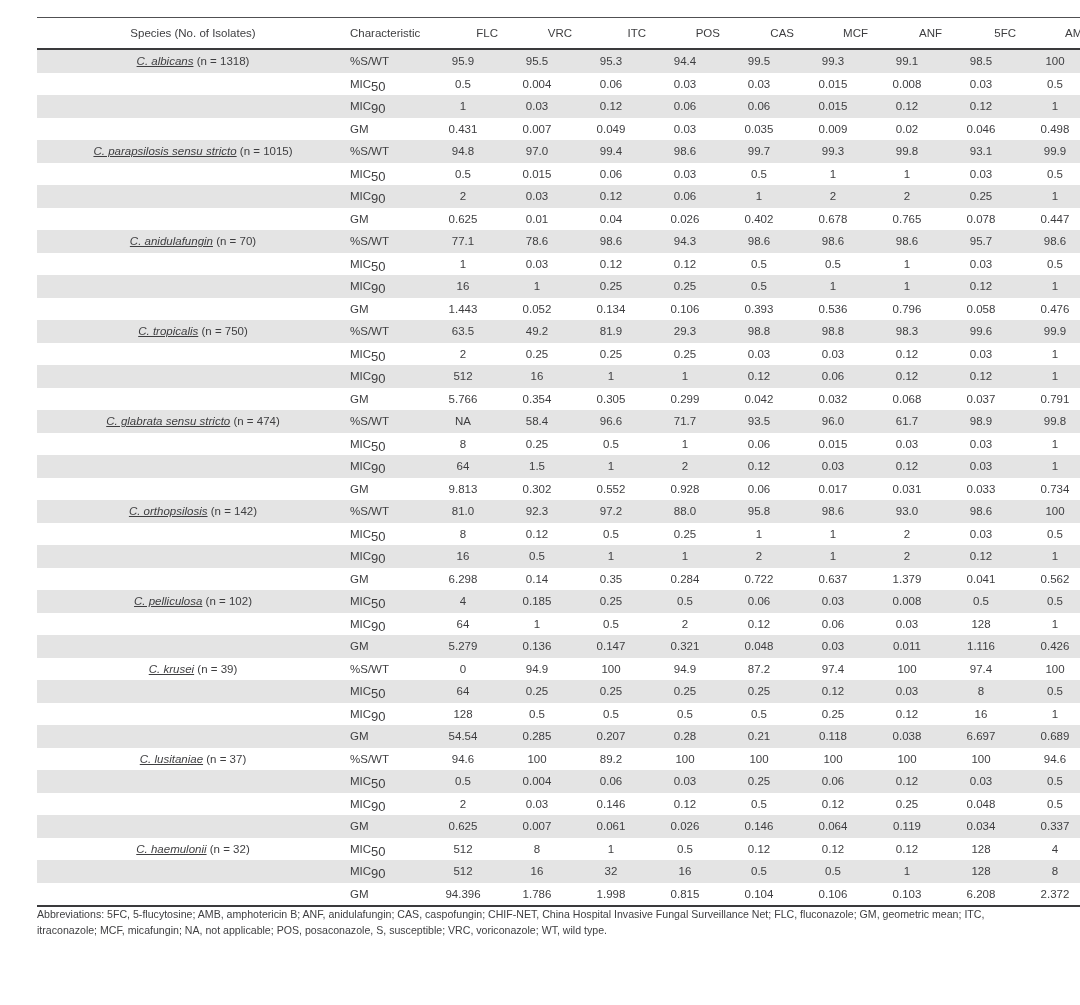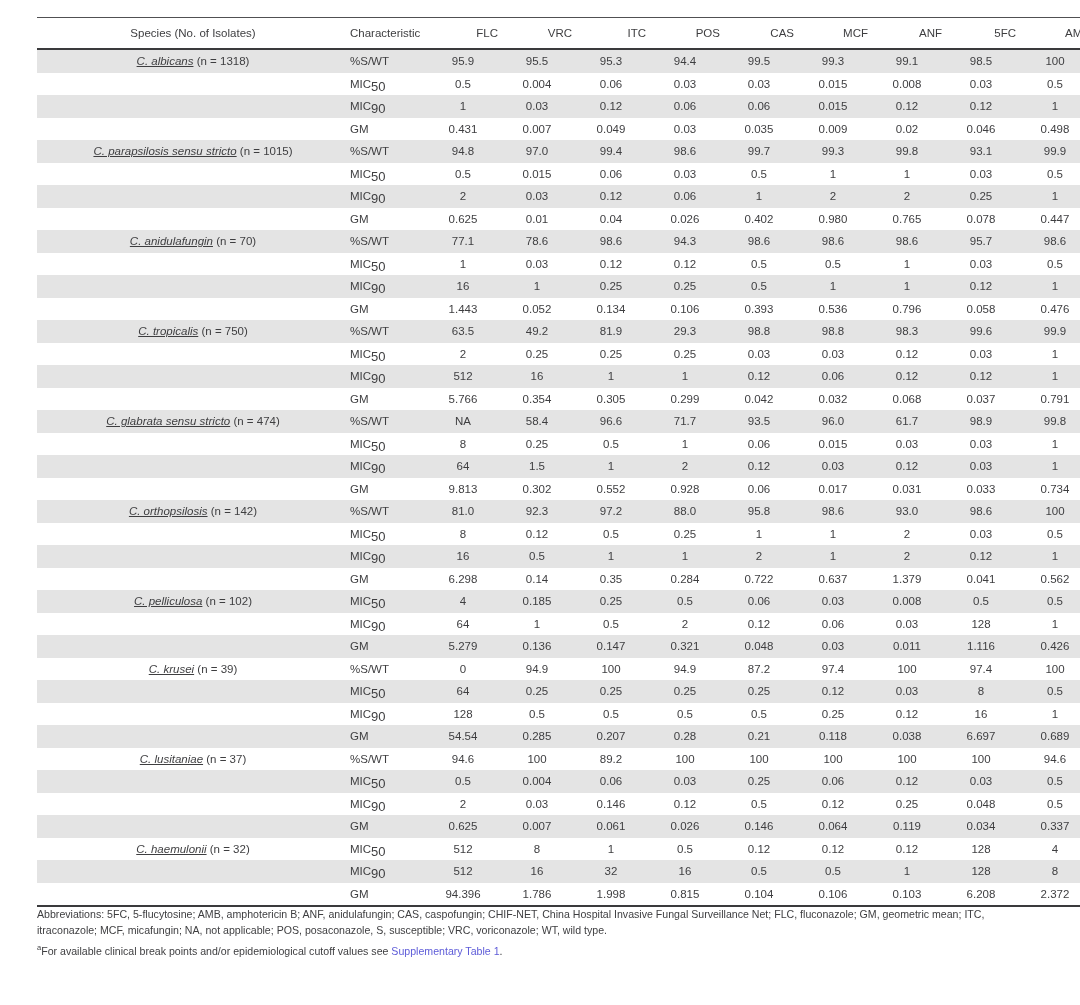--- a/index.html
+++ b/index.html
@@ -164,21 +164,21 @@
           <td class="num">1</td>
         </tr>
         <tr>
           <td class="species-col"></td>
           <td class="char-col">GM</td>
           <td class="num">0.625</td>
           <td class="num">0.01</td>
           <td class="num">0.04</td>
           <td class="num">0.026</td>
           <td class="num">0.402</td>
-          <td class="num">0.980</td>
+          <td class="num">0.678</td>
           <td class="num">0.765</td>
           <td class="num">0.078</td>
           <td class="num">0.447</td>
         </tr>
         <tr class="shaded">
           <td class="species-col"><i>C. anidulafungin</i> (n = 70)</td>
           <td class="char-col">%S/WT</td>
           <td class="num">77.1</td>
           <td class="num">78.6</td>
           <td class="num">98.6</td>
@@ -564,15 +564,14 @@
           <td class="num">0.106</td>
           <td class="num">0.103</td>
           <td class="num">6.208</td>
           <td class="num">2.372</td>
         </tr>
       </tbody>
   </table>
 
   <div class="footnotes">
     <p>Abbreviations: 5FC, 5-flucytosine; AMB, amphotericin B; ANF, anidulafungin; CAS, caspofungin; CHIF-NET, China Hospital Invasive Fungal Surveillance Net; FLC, fluconazole; GM, geometric mean; ITC, itraconazole; MCF, micafungin; NA, not applicable; POS, posaconazole, S, susceptible; VRC, voriconazole; WT, wild type.</p>
-    <p><sup>a</sup><span>For available clinical break points and/or epidemiological cutoff values see </span><a class="fn-link" id="suppl-link" style="color: rgb(93, 91, 216);">Supplementary Table 1</a><span>.</span></p>
   </div>
 </div>
 
 </body></html>

